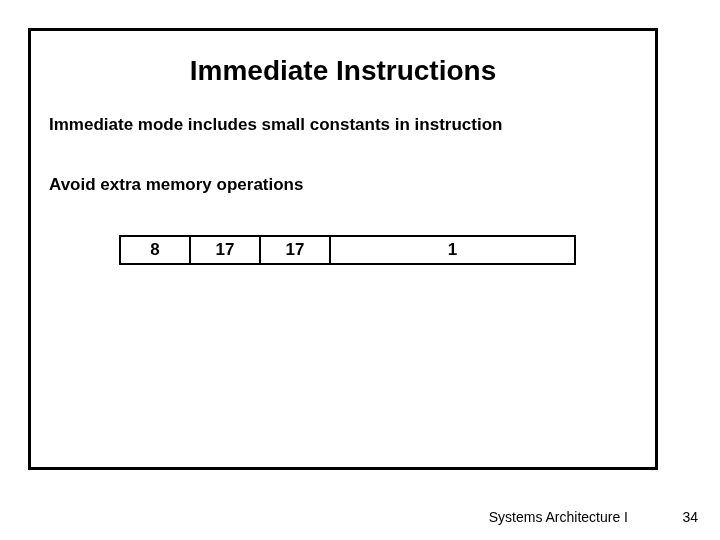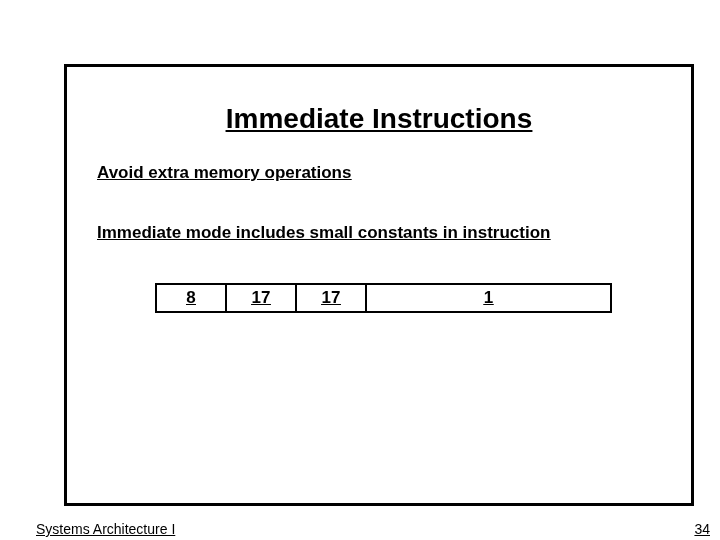--- a/index.html
+++ b/index.html
@@ -1,19 +1,18 @@
 <!DOCTYPE html>
 <html><head>
   <meta charset="utf-8">
   <style>
     * {
-      margin: 12px;
+      margin: 0;
       padding: 0;
       box-sizing: border-box;
-      text-decoration: underline;
     }
     body {
       width: 720px;
       height: 540px;
       background: #ffffff;
       font-family: Arial, Helvetica, sans-serif;
       position: relative;
     }
     .slide-frame {
       position: absolute;
@@ -50,37 +49,37 @@
     }
     .cell-op { width: 70px; }
     .cell-rs { width: 70px; }
     .cell-rt { width: 70px; }
     .cell-imm { width: 245px; }
     .footer-title {
       position: absolute;
       bottom: 15px;
       left: 0;
       width: 628px;
-      text-align: left;
+      text-align: right;
       font-size: 14px;
     }
     .page-number {
       position: absolute;
       bottom: 15px;
       right: 22px;
       font-size: 14px;
     }
   </style>
 </head>
 <body>
 
 <div class="slide-frame">
   <div class="title">Immediate Instructions</div>
+  <div class="body-text">Immediate mode includes small constants in instruction</div>
   <div class="body-text">Avoid extra memory operations</div>
-  <div class="body-text">Immediate mode includes small constants in instruction</div>
   <table class="instr-table">
     <tbody>
         <tr>
       <td class="cell-op">8</td>
       <td class="cell-rs">17</td>
       <td class="cell-rt">17</td>
       <td class="cell-imm">1</td>
     </tr>
   </tbody>
     </table>

